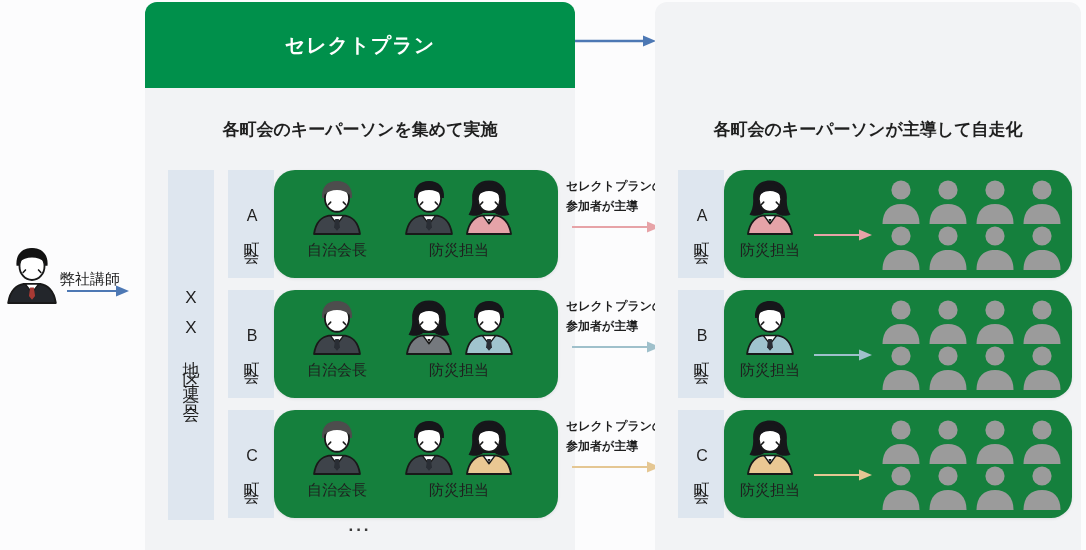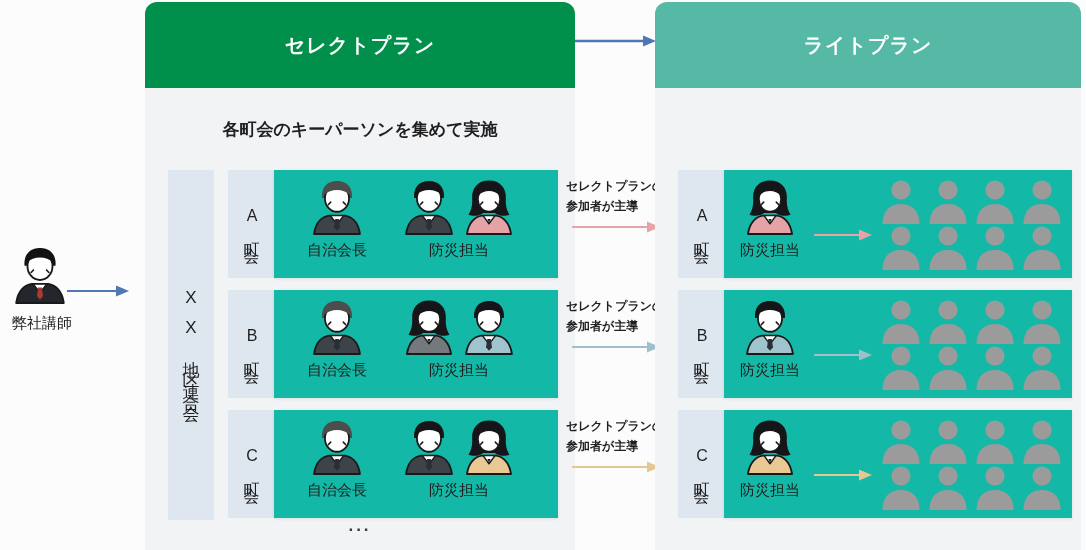--- a/index.html
+++ b/index.html
@@ -11,35 +11,35 @@
   .subtitle{position:absolute;top:116px;left:0;width:100%;text-align:center;font-size:17px;font-weight:600;}
   .vtext{writing-mode:vertical-rl;text-orientation:upright;}
   .org-strip{position:absolute;left:168px;top:170px;width:46px;height:350px;background:#dee6ef;
              display:flex;align-items:center;justify-content:center;}
   .org-strip .vtext{font-size:17px;letter-spacing:11px;}
   .row{position:absolute;display:flex;height:108px;}
   .left-row{left:228px;width:330px;}
   .right-row{left:678px;width:394px;}
   .row-label{width:46px;background:#dee6ef;display:flex;align-items:center;justify-content:center;flex:none;}
   .row-label .vtext{font-size:16px;letter-spacing:6px;}
-  .row-card{flex:1;background:#14b8a6;box-shadow:0 1px 3px rgba(40,50,60,.10);display:flex;align-items:flex-start;}
+  .row-card{flex:1;background:#15803d;box-shadow:0 1px 3px rgba(40,50,60,.10);display:flex;align-items:flex-start;border-radius:21px;}
   .left-card{padding:8px 0 0 32px;}
   .right-card{padding:8px 0 0 14px;}
   .pgroup{display:flex;flex-direction:column;align-items:center;flex:none;}
   .picons{display:flex;gap:6px;}
   .plabel{font-size:15px;margin-top:5px;white-space:nowrap;}
   .staff-group{margin-left:34px;}
   .leader-group{width:62px;}
   .rleader-group{width:64px;}
   .lead-arrow{margin-left:12px;margin-top:50px;flex:none;}
   .grid{display:grid;grid-template-columns:repeat(4,42px);gap:2px 5px;margin-left:8px;margin-top:2px;}
   .transition{position:absolute;left:566px;width:106px;}
   .t-label{font-size:12px;font-weight:700;line-height:20px;white-space:nowrap;}
   .t-arrow{margin-top:4px;margin-left:6px;}
-  .instructor{position:absolute;left:12px;top:244px;width:78px;display:flex;flex-direction:column;}
+  .instructor{position:absolute;left:4px;top:244px;width:78px;display:flex;align-items:center;}
   .instructor-label{font-size:15px;margin-top:4px;white-space:nowrap;}
   .abs{position:absolute;}
   .ellipsis{position:absolute;left:145px;top:516px;width:430px;text-align:center;
             font-size:17px;font-weight:bold;letter-spacing:3px;color:#3a3a3a;}
 </style>
 </head>
 <body>
 
 <div class="canvas">
 
@@ -231,23 +231,21 @@
     <div class="t-label">セレクトプランの</div>
     <div class="t-label">参加者が主導</div>
     <div class="t-arrow"><svg width="88" height="14" viewBox="0 0 88 14">
     <line x1="0" y1="7" x2="76" y2="7" stroke="#e5c793" stroke-width="2"></line>
     <path d="M75 1.4 L88 7 L75 12.6 Z" fill="#e5c793"></path>
           </svg></div>
       </div>
     </div>
 
   <div class="panel" style="left:655px;width:426px;">
-    <div class="panel-header" id="light-header" style="background: rgb(86, 185, 165);">
-      <span>ライトプラン</span>
-    </div>
+    <div class="subtitle">各町会のキーパーソンが主導して自走化</div>
   </div>
   <div id="light-rows">
       <div class="row right-row" style="top: 170px;">
     <div class="row-label">
           <span class="vtext">A町会</span>
         </div>
     <div class="row-card right-card">
       <div class="pgroup rleader-group">
         <div class="picons">
               <svg width="54" height="58" viewBox="0 0 60 64">

